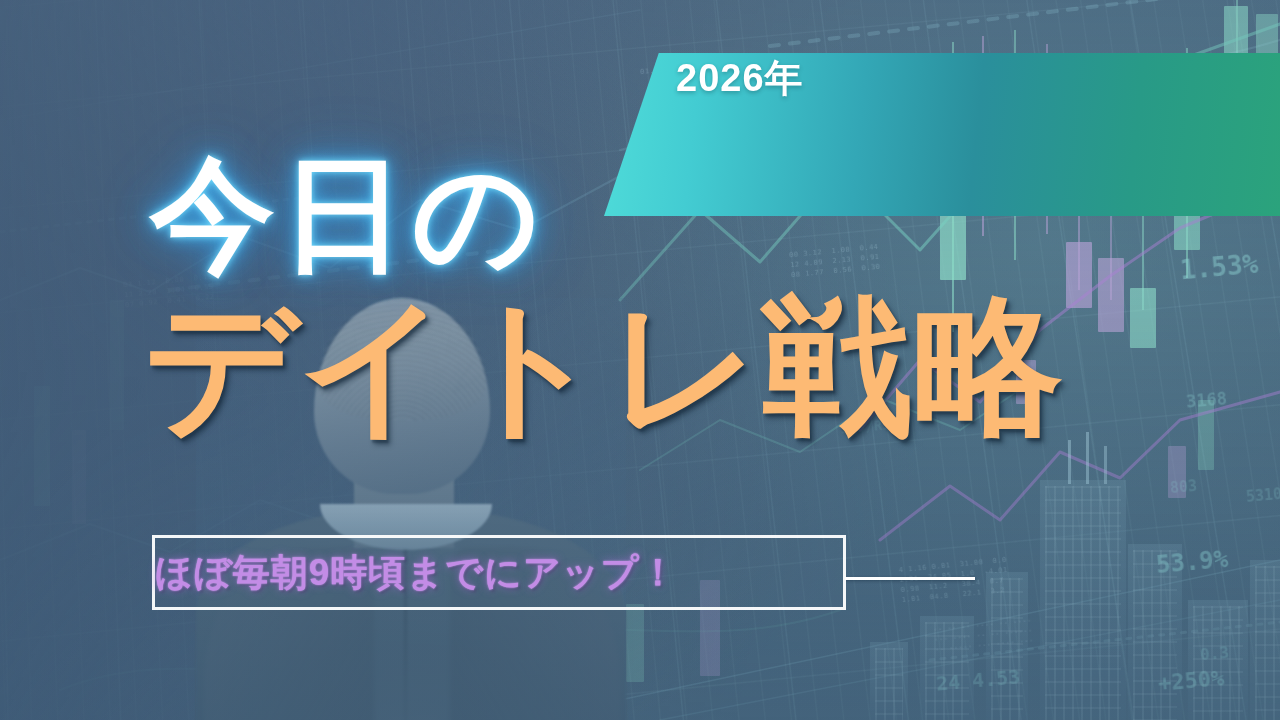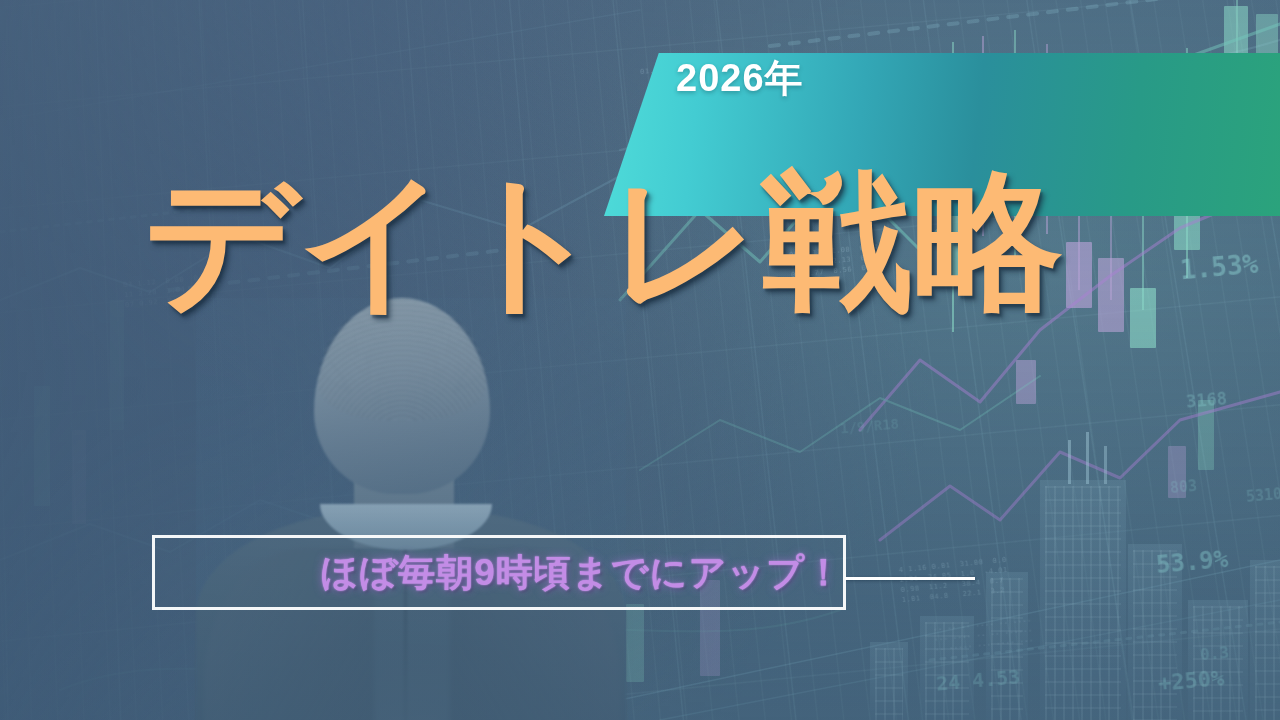--- a/index.html
+++ b/index.html
@@ -232,21 +232,21 @@
     box-shadow: 0 1px 3px rgba(20,40,60,0.45);
   }
   .sub-box {
     position: absolute;
     left: 152px; top: 535px;
     width: 694px; height: 75px;
     border: 3px solid rgba(255,255,255,0.95);
     box-sizing: border-box;
     display: flex;
     align-items: center;
-    justify-content: flex-end;
+    justify-content: flex-start;
     background: rgba(86,116,140,0.10);
   }
   .sub-text {
     font-size: 37px;
     font-weight: bold;
     letter-spacing: 1px;
     color: #c38ce6;
     text-shadow:
       0 0 2px rgba(208,160,240,0.95),
       0 0 9px rgba(170,110,220,0.70),
@@ -385,20 +385,21 @@
   </div>
   <div class="person-tint"></div>
 
   <div class="bg-haze"></div>
 
   <div class="date-banner">
     <span class="date-year">2026年</span>
   </div>
 
   <div class="headline">
+    <div class="line1">今日の</div>
     <div class="line2">デイトレ戦略</div>
   </div>
 
   <div class="sub-rule"></div>
   <div class="sub-box">
     <span class="sub-text">ほぼ毎朝9時頃までにアップ！</span>
   </div>
 
 </div>
 

